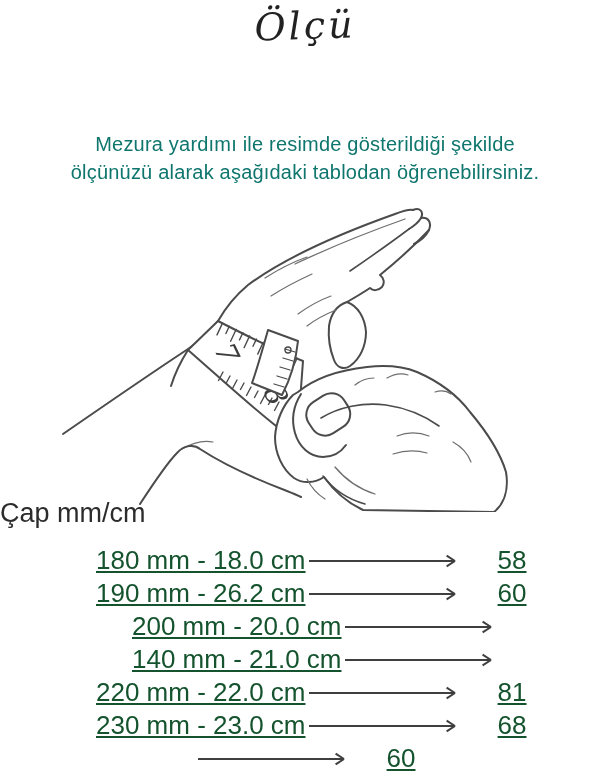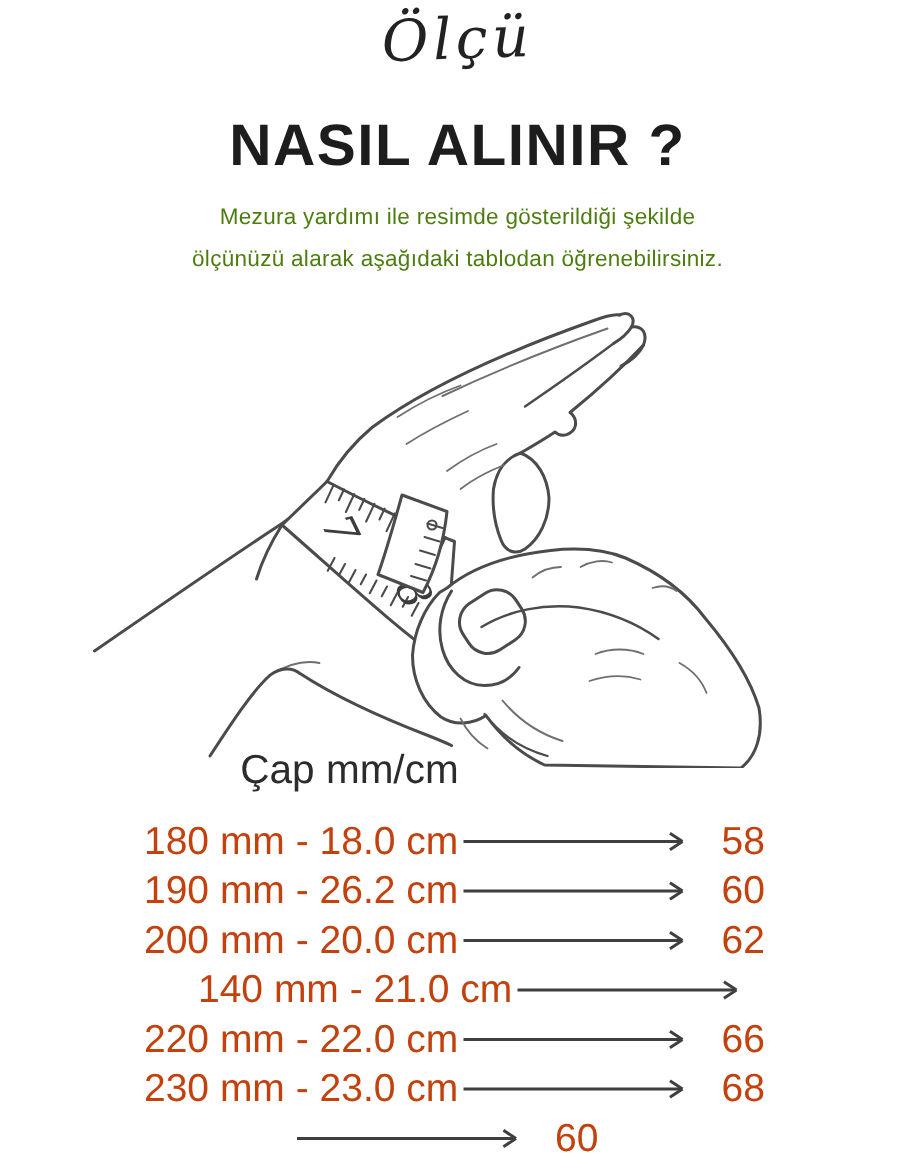--- a/index.html
+++ b/index.html
@@ -11,51 +11,50 @@
     position:absolute;top:4px;left:0;width:100%;text-align:center;
     font-family:"DejaVu Serif",serif;font-style:italic;font-size:38px;
     letter-spacing:3px;color:#222;transform:rotate(-2deg);
   }
   .heading{
     position:absolute;top:76px;left:0;width:100%;text-align:center;margin:0;
     font-size:39px;font-weight:700;letter-spacing:1px;color:#1d1d1d;white-space:nowrap;
   }
   .subtitle{
     position:absolute;top:131px;left:0;width:100%;text-align:center;margin:0;
-    font-size:15px;line-height:27.5px;letter-spacing:.2px;color:#4d7c0f;
+    font-size:20px;line-height:27.5px;letter-spacing:.2px;color:#0f766e;
   }
   .illustration{position:absolute;top:202px;left:55px;width:500px;height:310px;}
   .illustration svg{display:block;width:100%;height:100%;}
   .tape-num{
     font-family:"DejaVu Serif",serif;font-style:italic;font-size:29px;fill:#3d3d3d;
     text-anchor:middle;
   }
   .thead{position:absolute;top:498px;left:0;width:610px;height:38px;font-size:27px;color:#2c2c2c;}
-  .th-left{position:absolute;left:0;width:466px;text-align:center;}
+  .th-left{position:absolute;left:0;width:466px;}
   .th-right{position:absolute;left:285px;right:0;text-align:center;}
   .rows{position:absolute;top:544px;left:0;width:610px;}
-  .row{display:flex;align-items:center;justify-content:center;height:33px;font-size:26px;color:#c2410c;}
+  .row{display:flex;align-items:center;justify-content:center;height:33px;font-size:26px;color:#14532d;text-decoration:underline;}
   .cell-d{width:222px;text-align:right;white-space:nowrap;}
   .arrow{position:relative;flex:none;width:145px;height:2px;background:#3f3f3f;margin:0 1px 0 3px;}
   .arrow::before,.arrow::after{
     content:"";position:absolute;right:-1px;top:0;width:10px;height:2px;background:#3f3f3f;
     transform-origin:100% 50%;
   }
   .arrow::before{transform:rotate(33deg);}
   .arrow::after{transform:rotate(-33deg);}
-  .cell-s{width:62px;text-align:center;padding-left:10px;}
+  .cell-s{width:62px;text-align:right;padding-left:10px;}
 </style>
 </head>
 <body>
 
 <div class="canvas">
 
   <div class="script-title">Ölçü</div>
 
-  <h1 class="heading">NASIL ALINIR ?</h1>
 
   <p class="subtitle"><span>Mezura yardımı ile resimde gösterildiği şekilde</span><br><span>ölçünüzü alarak aşağıdaki tablodan öğrenebilirsiniz.</span></p>
 
   <div class="illustration">
     <svg viewBox="0 0 500 310" xmlns="http://www.w3.org/2000/svg">
 
       <g fill="none" stroke="#4b4b4b" stroke-width="2" stroke-linecap="round" stroke-linejoin="round">
         <path d="M8,232 C50,203 95,172 133,147 C145,139 155,130 163,119"></path>
         <path d="M133,148 C126,159 120,171 116,184"></path>
         <path d="M163,119 C171,105 181,93 193,83 C235,52 295,28 340,12 C348,9 354,7 358,8"></path>
@@ -122,30 +121,29 @@
         <span class="cell-s">58</span>
       </div>
       <div class="row">
         <span class="cell-d">190 mm - 26.2 cm</span>
         <span class="arrow"></span>
         <span class="cell-s">60</span>
       </div>
       <div class="row">
         <span class="cell-d">200 mm - 20.0 cm</span>
         <span class="arrow"></span>
-        <span class="cell-s">62</span>
       </div>
       <div class="row">
         <span class="cell-d">140 mm - 21.0 cm</span>
         <span class="arrow"></span>
       </div>
       <div class="row">
         <span class="cell-d">220 mm - 22.0 cm</span>
         <span class="arrow"></span>
-        <span class="cell-s">66</span>
+        <span class="cell-s">81</span>
       </div>
       <div class="row">
         <span class="cell-d">230 mm - 23.0 cm</span>
         <span class="arrow"></span>
         <span class="cell-s">68</span>
       </div>
       <div class="row">
         <span class="arrow"></span>
         <span class="cell-s">60</span>
       </div>

